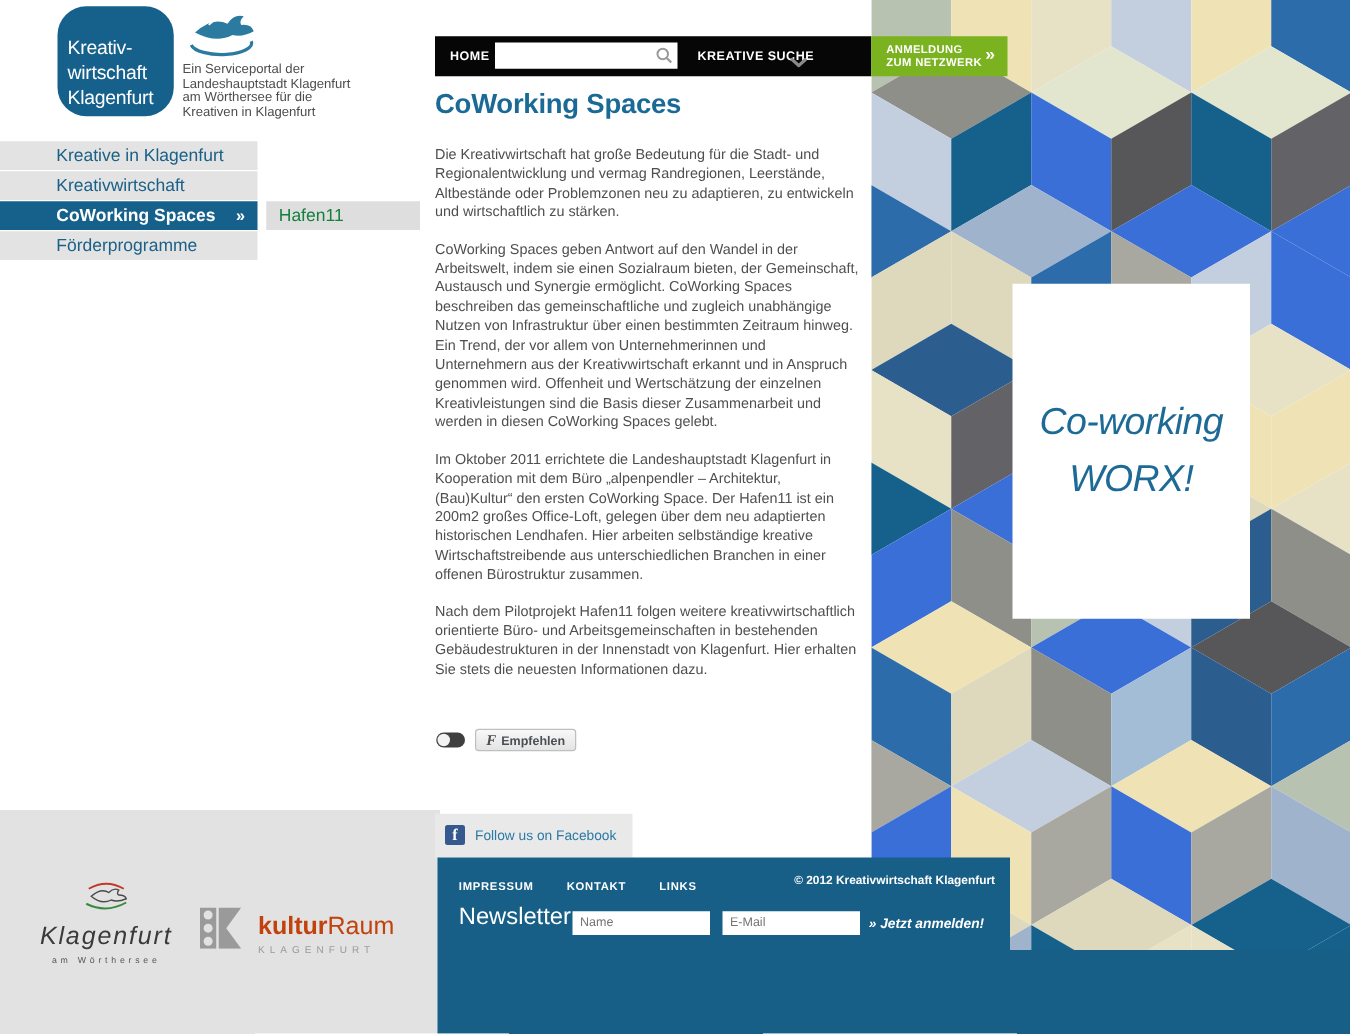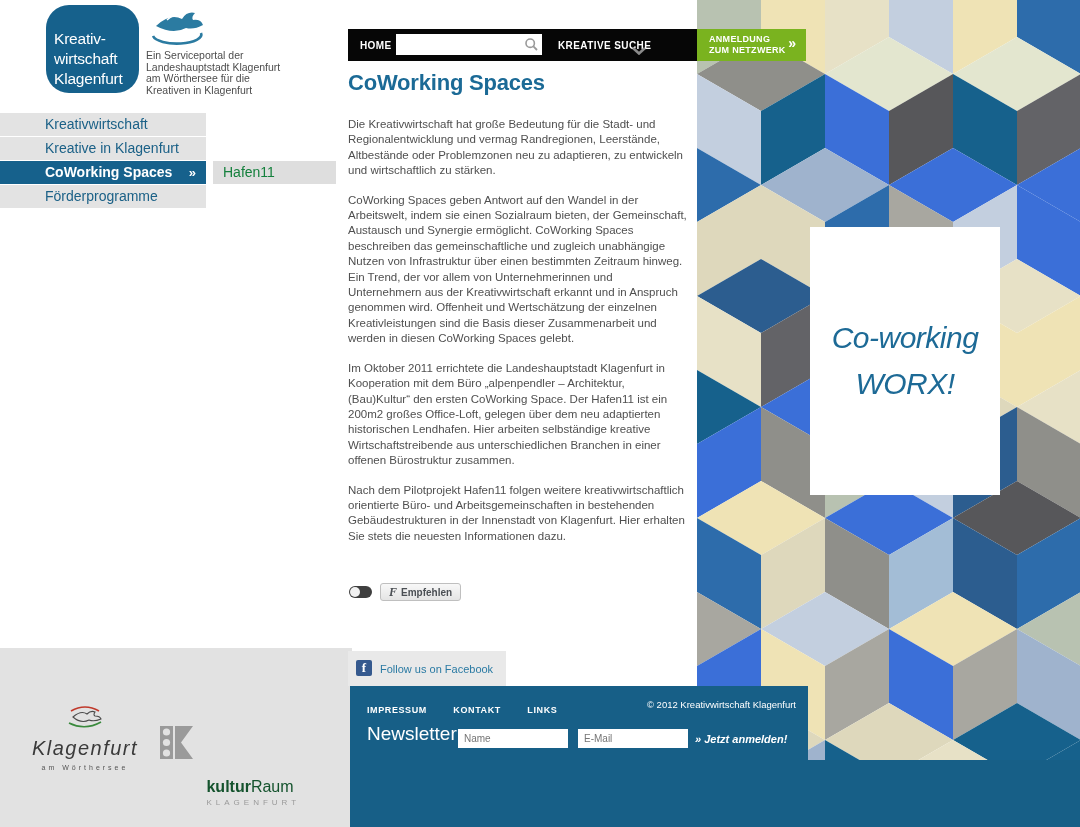--- a/index.html
+++ b/index.html
@@ -53,34 +53,34 @@
   
   .footer-grey { position:absolute; left:0; top:648px; width:352px; height:179px; background:#e2e2e2; }
   .fb-bar { position:absolute; left:348px; top:651px; width:158px; height:35px; background:#e9e9e9; cursor:pointer; }
   .fb-bar .fb-sq { position:absolute; left:8px; top:9px; width:16px; height:16px; background:#35598e; border-radius:2px; color:#fff; text-align:center; font-family:"Liberation Serif", serif; font-weight:bold; font-size:13px; line-height:16px; }
   .fb-bar .fb-txt { position:absolute; left:32px; top:12px; font-size:11px; color:#2a7aa3; }
 
   .footer-teal-main { position:absolute; left:350px; top:686px; width:458px; height:141px; background:#175f87; }
   .footer-teal-bottom { position:absolute; left:808px; top:760px; width:272px; height:67px; background:#175f87; }
   .f-links { position:absolute; left:17px; top:13px; }
   .f-link { font-size:9px; font-weight:bold; color:#fff; letter-spacing:0.6px; margin-right:22px; cursor:pointer; }
-  .f-copy { position:absolute; right:12px; top:13px; font-size:9.5px; font-weight:normal; color:#fff; }
+  .f-copy { position:absolute; right:12px; top:13px; font-size:9.5px; font-weight:bold; color:#fff; }
   .nl-label { position:absolute; left:17px; top:37px; font-size:19px; font-weight:500; color:#fff; }
   .nl-input { position:absolute; top:43px; width:110px; height:19px; border:none; outline:none; font-size:10px; padding:0 6px; color:#333; background:#fff; }
   .nl-name { left:108px; } .nl-email { left:228px; }
   .nl-submit { position:absolute; left:345px; top:47px; font-size:11px; font-weight:bold; font-style:italic; color:#fff; cursor:pointer; }
 
   
   .klu-logo { position:absolute; left:25px; top:703px; width:120px; text-align:center; cursor:pointer; }
   .klu-name { font-style:italic; font-size:20px; color:#3a3a3a; letter-spacing:1.5px; margin-top:2px; }
   .klu-sub { font-size:7px; letter-spacing:3px; color:#555; margin-top:4px; }
   .kr-logo { position:absolute; left:160px; top:726px; cursor:pointer; }
   .kr-icon { display:inline-block; vertical-align:top; }
   .kr-text { display:inline-block; margin-left:8px; margin-top:4px; }
-  .kr-main { font-size:16px; color:#14532d;margin-top:48px; }
+  .kr-main { font-size:20px; color:#c2410c; }
   .kr-main .b { font-weight:bold; }
   .kr-sub { font-size:8px; letter-spacing:4px; color:#9a9a9a; margin-top:2px; }
 </style>
 </head>
 <body>
 
 <div class="page">
 
   <div class="pattern-wrap">
     <svg id="cube-pattern" width="383" height="760" viewBox="0 0 383 760">
@@ -241,24 +241,24 @@
   </div>
   <div class="tagline">
     <span>Ein Serviceportal der</span>
     <span>Landeshauptstadt Klagenfurt</span>
     <span>am Wörthersee für die</span>
     <span>Kreativen in Klagenfurt</span>
   </div>
 
   <div class="sidebar">
     <div class="side-item">
+      <span>Kreative in Klagenfurt</span>
+    </div>
+    <div class="side-item">
       <span>Kreativwirtschaft</span>
-    </div>
-    <div class="side-item">
-      <span>Kreative in Klagenfurt</span>
     </div>
     <div class="side-item active">
       <span>CoWorking Spaces</span>
       <span class="side-arrow">»</span>
     </div>
     <div class="side-item">
       <span>Förderprogramme</span>
     </div>
   </div>
   <div class="submenu-item">Hafen11</div>

